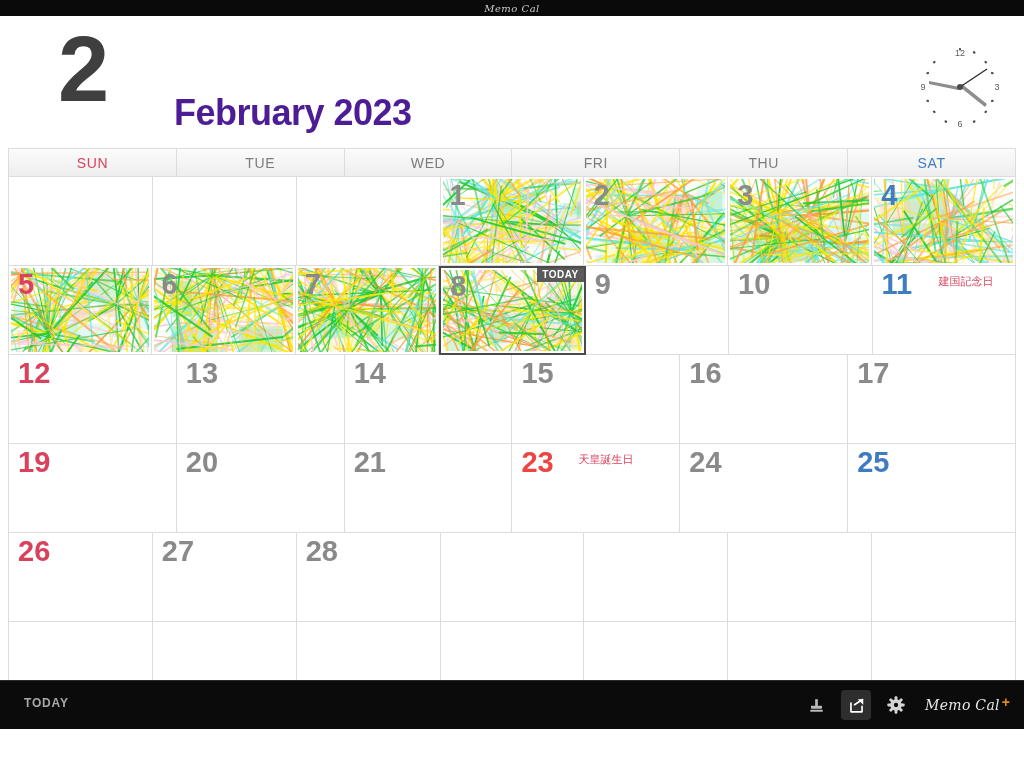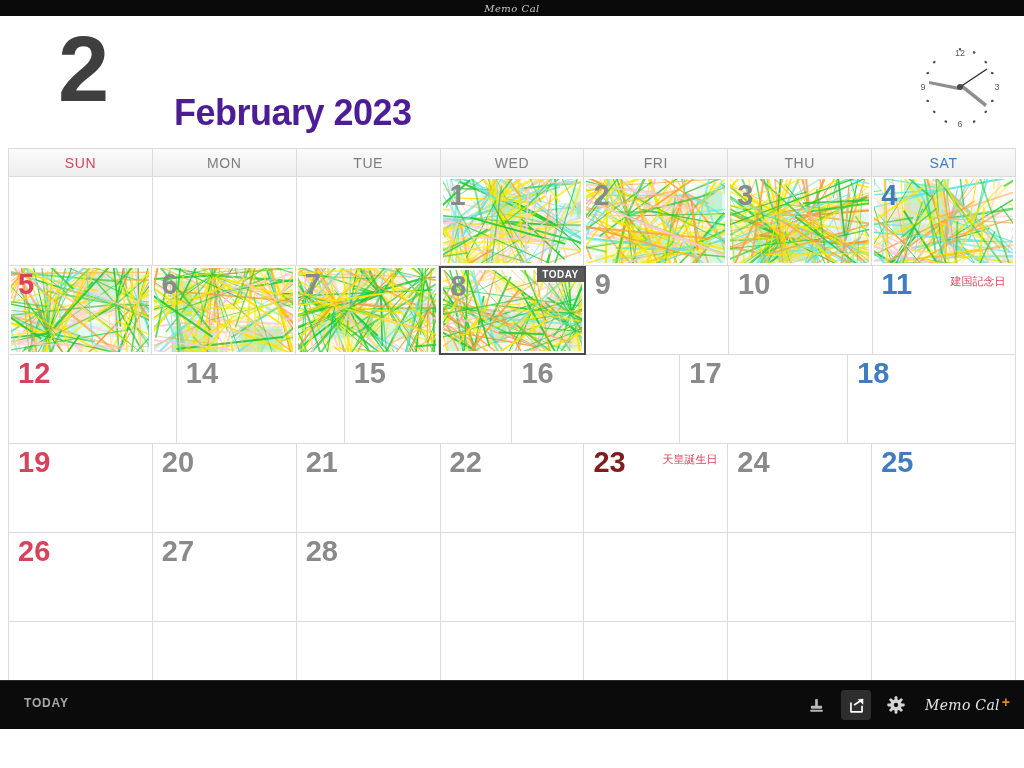--- a/index.html
+++ b/index.html
@@ -127,25 +127,25 @@
     left: 9px;
     top: 3px;
     font-size: 29px;
     font-weight: bold;
     color: #8a8a8a;
     line-height: 1.05;
     z-index: 3;
   }
   .day-cell.sun .day-num { color: #d9425c; }
   .day-cell.sat .day-num { color: #3f7cc0; }
-  .day-cell.holiday .day-num { color: #7f1d1d; }
+  .day-cell.holiday .day-num { color: #ef4444; }
 
   .holiday-label {
     position: absolute;
-    left: 78px;
+    left: 66px;
     top: 8px;
     font-size: 11px;
     color: #d9425c;
     z-index: 3;
     white-space: nowrap;
   }
 
   
   .day-cell.today {
     border: 2px solid #4a4a4a;
@@ -281,21 +281,20 @@
 
         <line x1="48" y1="48" x2="75" y2="30" stroke="#2b2b2b" stroke-width="1.4"></line>
         <circle cx="48" cy="48" r="3" fill="#4a4a4a"></circle>
       </svg>
     </div>
   </div>
 
   <div class="cal">
     <div class="dow-row" id="dow-row">
         <div class="dow-cell sun">SUN</div>
-        <div class="dow-cell ">MON</div>
         <div class="dow-cell ">TUE</div>
         <div class="dow-cell ">WED</div>
         <div class="dow-cell ">FRI</div>
         <div class="dow-cell ">THU</div>
         <div class="dow-cell sat">SAT</div>
       </div>
     <div id="weeks">
         <div class="week-row">
           <div class="day-cell sun"></div>
           <div class="day-cell"></div>
@@ -2367,47 +2366,44 @@
           <div class="day-cell sat">
             <div class="day-num">11</div>
             <div class="holiday-label">建国記念日</div>
           </div>
         </div>
         <div class="week-row">
           <div class="day-cell sun">
             <div class="day-num">12</div>
           </div>
           <div class="day-cell">
+            <div class="day-num">13</div>
+          </div>
+          <div class="day-cell">
             <div class="day-num">14</div>
           </div>
           <div class="day-cell">
             <div class="day-num">15</div>
           </div>
           <div class="day-cell">
             <div class="day-num">16</div>
           </div>
           <div class="day-cell">
             <div class="day-num">17</div>
-          </div>
-          <div class="day-cell sat">
-            <div class="day-num">18</div>
           </div>
         </div>
         <div class="week-row">
           <div class="day-cell sun">
             <div class="day-num">19</div>
           </div>
           <div class="day-cell">
             <div class="day-num">20</div>
           </div>
           <div class="day-cell">
             <div class="day-num">21</div>
-          </div>
-          <div class="day-cell">
-            <div class="day-num">22</div>
           </div>
           <div class="day-cell holiday">
             <div class="day-num">23</div>
             <div class="holiday-label">天皇誕生日</div>
           </div>
           <div class="day-cell">
             <div class="day-num">24</div>
           </div>
           <div class="day-cell sat">
             <div class="day-num">25</div>

